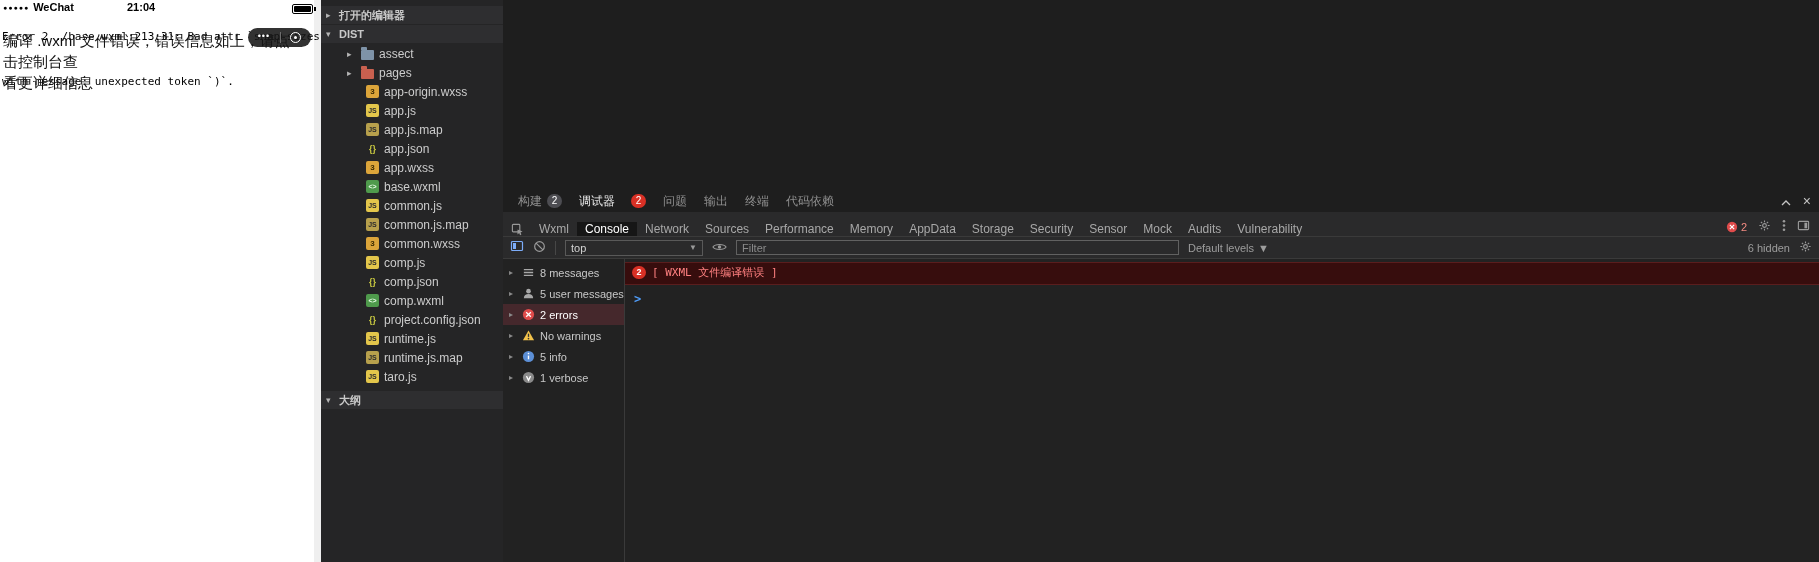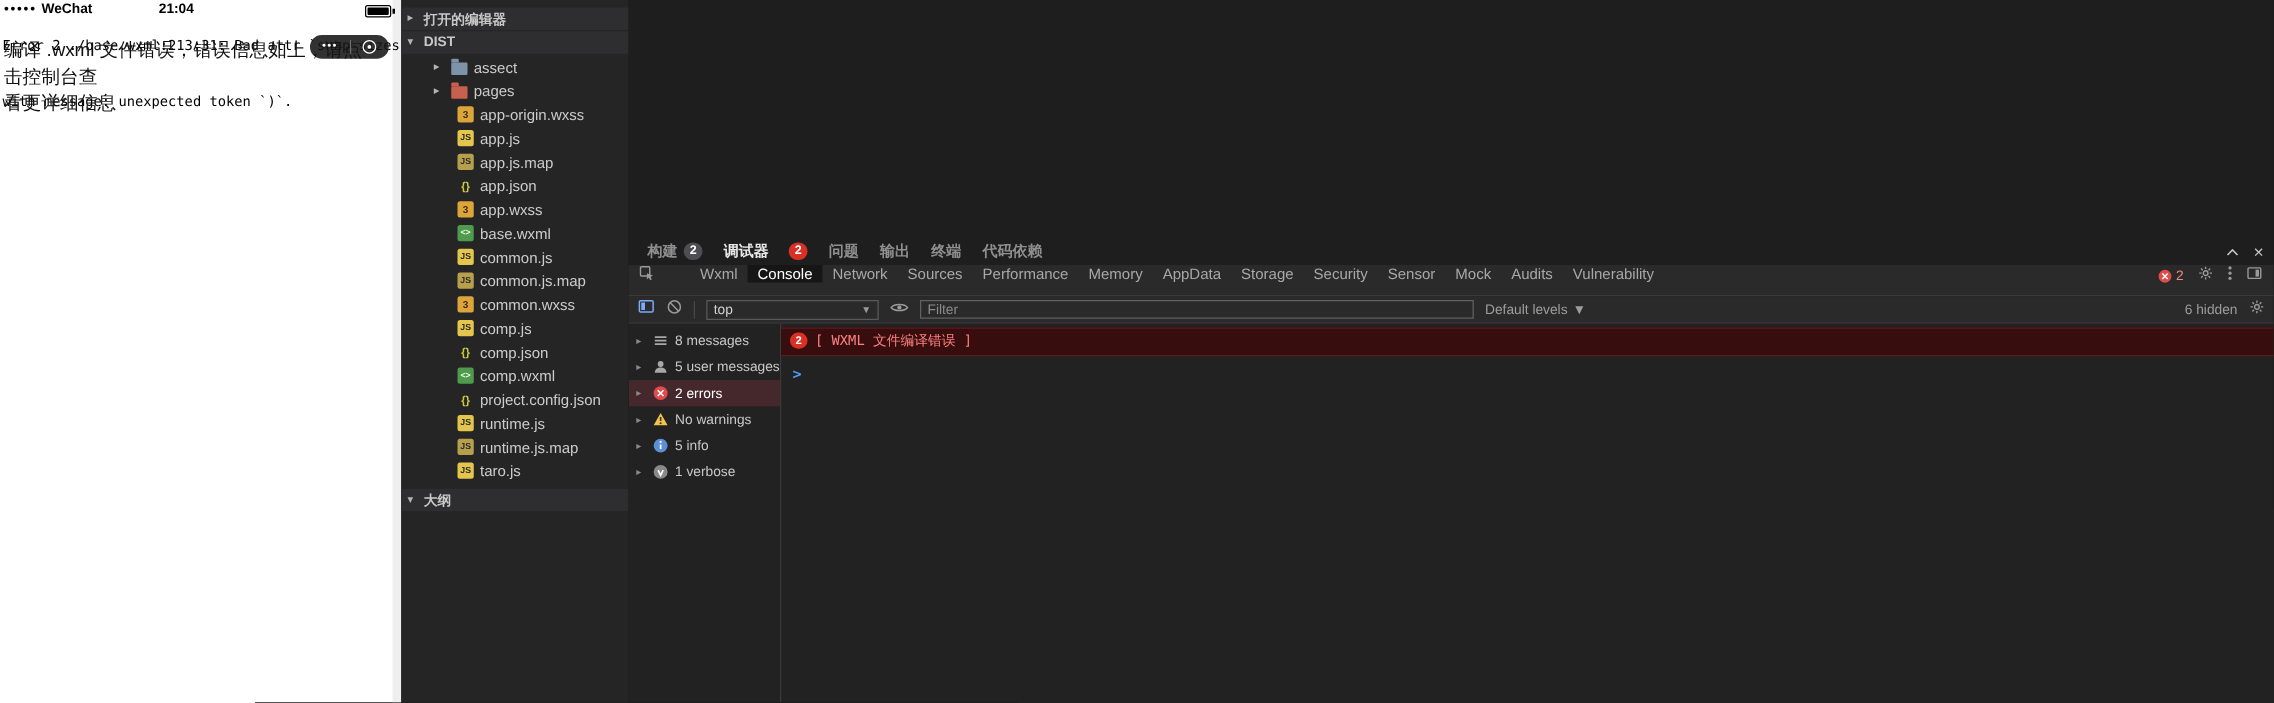--- a/index.html
+++ b/index.html
@@ -57,31 +57,31 @@
   .t-wxml .fi { background:#4f9a4c; color:#eaffea; }
   .outline-msg { padding:8px 10px 0 14px; color:#8a8a8a; line-height:17px; }
 
   
   .right { position:absolute; left:503px; top:0; width:1316px; height:562px; display:flex;
            flex-direction:column; background:#1e1e1e; }
   .editor-area { height:190px; background:#1e1e1e; }
 
   .panel-tabs { height:22px; display:flex; align-items:center; gap:17px; padding-left:15px;
                 background:#1e1e1e; position:relative; }
-  .ptab { display:flex; align-items:center; gap:5px; font-size:12px; color:#8f8f8f; cursor:default;font-weight:bold; }
+  .ptab { display:flex; align-items:center; gap:5px; font-size:12px; color:#8f8f8f; cursor:default; }
   .ptab.active { color:#e9e9e9;gap:16px; }
   .ptab .badge { min-width:15px; height:14px; line-height:14px; border-radius:8px; text-align:center;
                  font-size:10px; color:#fff; padding:0 3px; }
   .ptab.b-gray .badge { background:var(--badge-gray,#4d4d52); }
   .ptab.b-red  .badge { background:var(--badge-red,#d93025); }
   .panel-tab-actions { position:absolute; right:8px; top:0; height:22px; display:flex; align-items:center; gap:12px; }
   .pt-close { color:#c5c5c5; font-size:14px; line-height:1; }
 
-  .devtools-tabs { height:25px; background:#2a2a2b; display:flex; align-items:flex-start;
-                   border-bottom:1px solid #3a3a3a;gap:21px; }
+  .devtools-tabs { height:25px; background:#2a2a2b; display:flex; align-items:flex-end;
+                   border-bottom:1px solid #3a3a3a; }
   .dt-inspect { width:28px; display:flex; align-items:center; justify-content:center; }
   .dtab { padding:0 8px; display:flex; align-items:center; font-size:12px; color:#a8a8a8; cursor:default; }
   .dtab.active { background:#161616; color:#fff; }
   .dt-right { margin-left:auto; display:flex; align-items:center; gap:11px; padding-right:9px; }
   .err-ind { display:flex; align-items:center; gap:3px; font-size:11px; color:#f28b82; }
 
   .console-toolbar { height:22px; background:#2a2a2b; border-bottom:1px solid #3a3a3a;
                      display:flex; align-items:center; gap:9px; padding:0 7px; }
   .vsep { width:1px; height:14px; background:#474747; }
   .ctx-select { width:138px; height:16px; border:1px solid #595959; display:flex; align-items:center;

